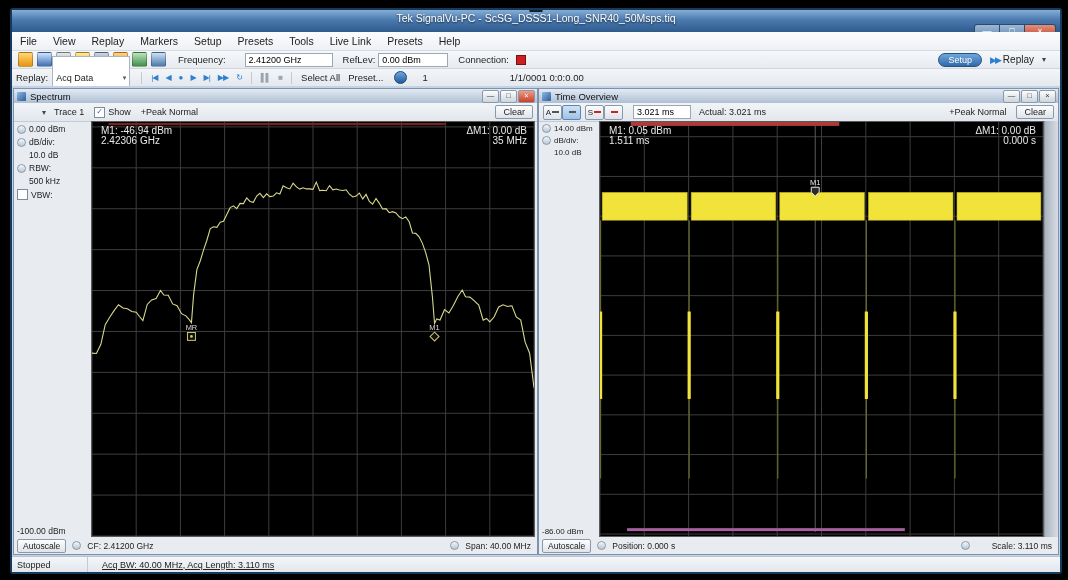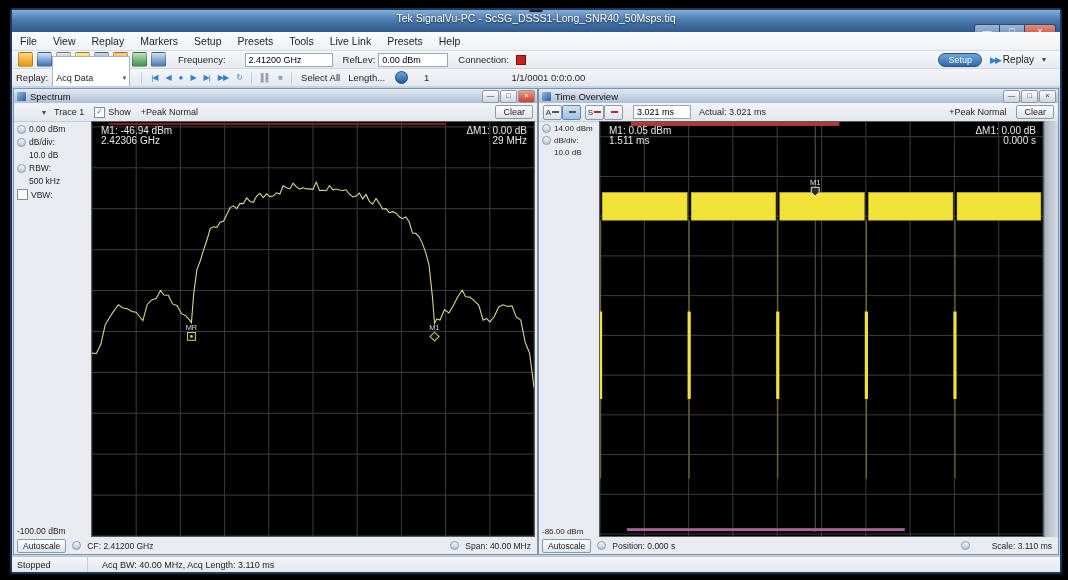--- a/index.html
+++ b/index.html
@@ -105,21 +105,21 @@
     display:flex;align-items:center;justify-content:center;font-size:8px;color:#223;border-radius:2px;}
   .sq-btn.sel{background:linear-gradient(#cfe2f6,#9cc2e8);border-color:#5f86ad;}
   .dash{display:inline-block;width:7px;height:2px;background:#555;margin-left:1px;}
   .dash.red{background:#cc2222;}
   .time-input{width:50px;height:12px;border:1px solid #9aa7b5;font-size:9px;padding:0 3px;margin:0 8px 0 6px;
     font-family:"Liberation Sans",sans-serif;}
   
   .statusbar{position:absolute;left:0;bottom:0;right:0;height:15px;background:linear-gradient(#f4f6f8,#e2e7ed);
     border-top:1px solid #b9c3cf;display:flex;align-items:center;font-size:9px;color:#222;}
   .sb-state{width:70px;padding-left:5px;border-right:1px solid #c2cad4;height:100%;display:flex;align-items:center;}
-  .sb-info{padding-left:14px;}
+  .sb-info{padding-left:14px;text-decoration:underline;}
 </style>
 </head>
 <body>
 
 <div class="frame">
  <div class="app">
 
   <div class="titlebar">
     <div class="app-icon"></div>
     <div class="title">Tek SignalVu-PC - ScSG_DSSS1-Long_SNR40_50Msps.tiq</div>
@@ -178,21 +178,21 @@
     <span class="transport">●</span>
     <span class="transport">▶</span>
     <span class="transport">▶|</span>
     <span class="transport">▶▶</span>
     <span class="transport">↻</span>
     <div class="vsep"></div>
     <span class="transport dim">▌▌</span>
     <span class="transport dim">■</span>
     <div class="vsep"></div>
     <span style="padding:0 4px">Select All</span>
-    <span style="padding:0 4px">Length...</span>
+    <span style="padding:0 4px">Preset...</span>
     <div class="info-circle"></div>
     <span class="rb-count">1</span>
     <span class="rb-time">1/1/0001 0:0:0.00</span>
   </div>
 
   <div class="main">
 
     <div class="panel sp">
       <div class="p-title">
         <div class="p-icon"></div>
@@ -274,21 +274,21 @@
                   <text x="344.1" y="211.73979999999997" fill="#ddd" font-size="7.5" text-anchor="middle" font-family="Liberation Sans, sans-serif">M1</text>
                   <rect x="340.90000000000003" y="215.53979999999999" width="6.4" height="6.4" fill="#101006" stroke="#cfc97d" stroke-width="1" transform="rotate(45 344.1 218.73979999999997)"></rect>
                 </g>
               </svg>
           <div class="anno tl">
             <div>M1: -46.94 dBm</div>
             <div>2.42306 GHz</div>
           </div>
           <div class="anno tr">
             <div>ΔM1: 0.00 dB</div>
-            <div>29 MHz</div>
+            <div>35 MHz</div>
           </div>
         </div>
       </div>
       <div class="p-bottom">
         <div class="autoscale">Autoscale</div>
         <div class="spin"></div>
         <span style="margin-left:3px">CF: 2.41200 GHz</span>
         <div class="bspread">
           <div class="spin"></div>
           <span style="margin-left:3px">Span: 40.00 MHz</span>

